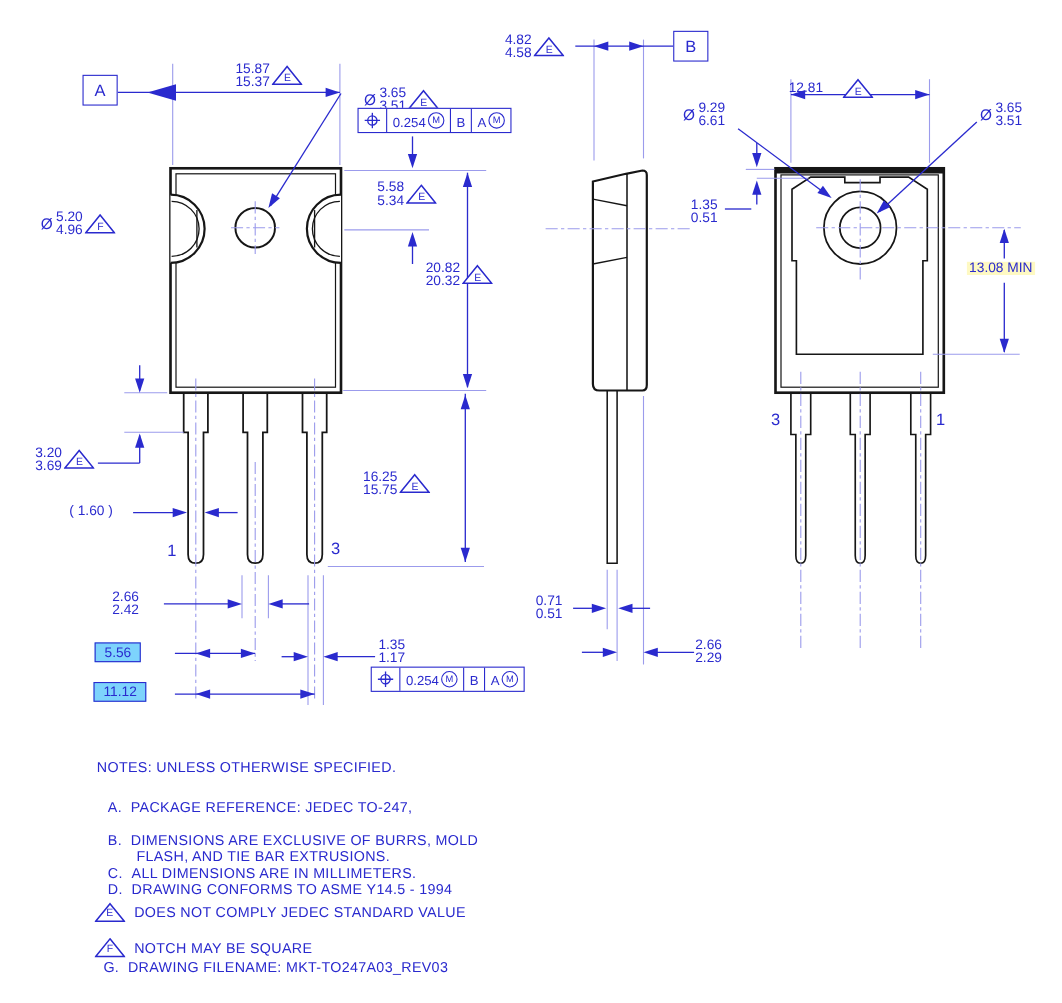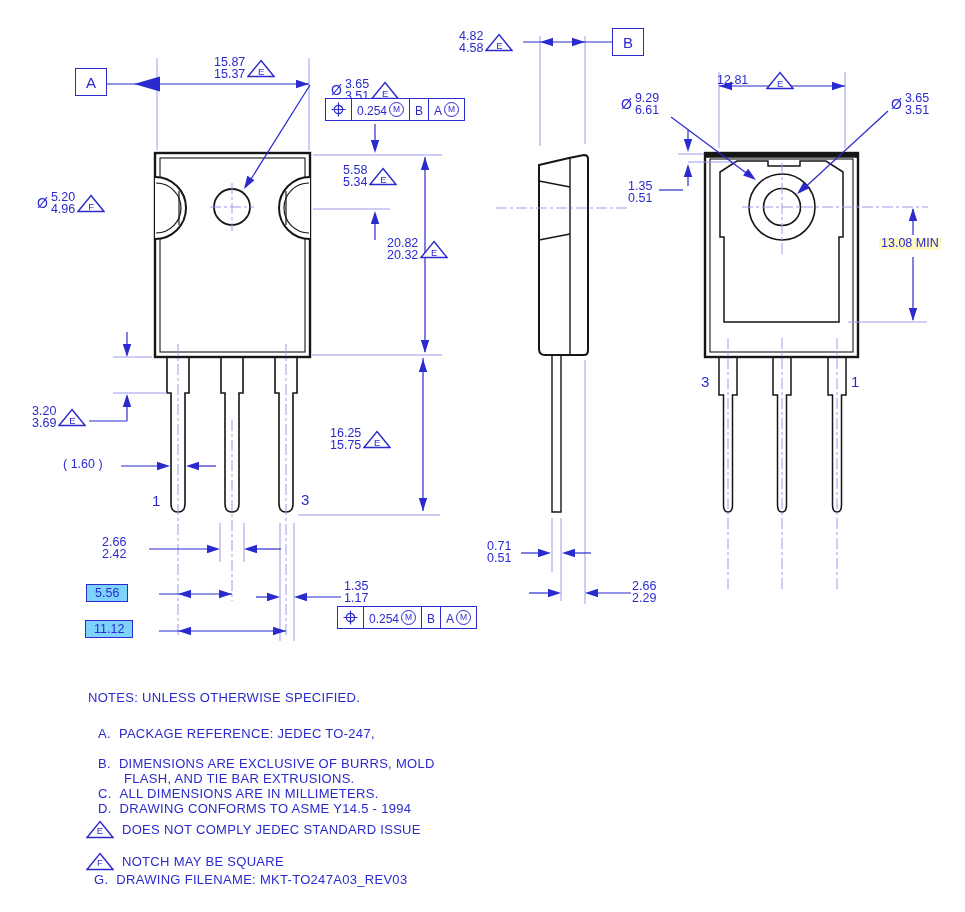--- a/index.html
+++ b/index.html
@@ -445,21 +445,21 @@
       <span class="gap">DRAWING CONFORMS TO ASME Y14.5 - 1994</span>
     </div>
 
 <div class="note flagnote" style="left:86px;top:820px">
   <span class="flag">
         <svg width="28" height="19" viewBox="0 0 28 19">
           <polygon points="14,1.5 27,17.5 1,17.5" fill="#fff" stroke="#2a2ace" stroke-width="1.4"></polygon>
         </svg>
         <i>E</i>
       </span>
-  <span>DOES NOT COMPLY JEDEC STANDARD ISSUE</span>
+  <span>DOES NOT COMPLY JEDEC STANDARD VALUE</span>
 </div>
 
 <div class="note flagnote" style="left:86px;top:852px">
   <span class="flag">
         <svg width="28" height="19" viewBox="0 0 28 19">
           <polygon points="14,1.5 27,17.5 1,17.5" fill="#fff" stroke="#2a2ace" stroke-width="1.4"></polygon>
         </svg>
         <i>F</i>
       </span>
   <span>NOTCH MAY BE SQUARE</span>

